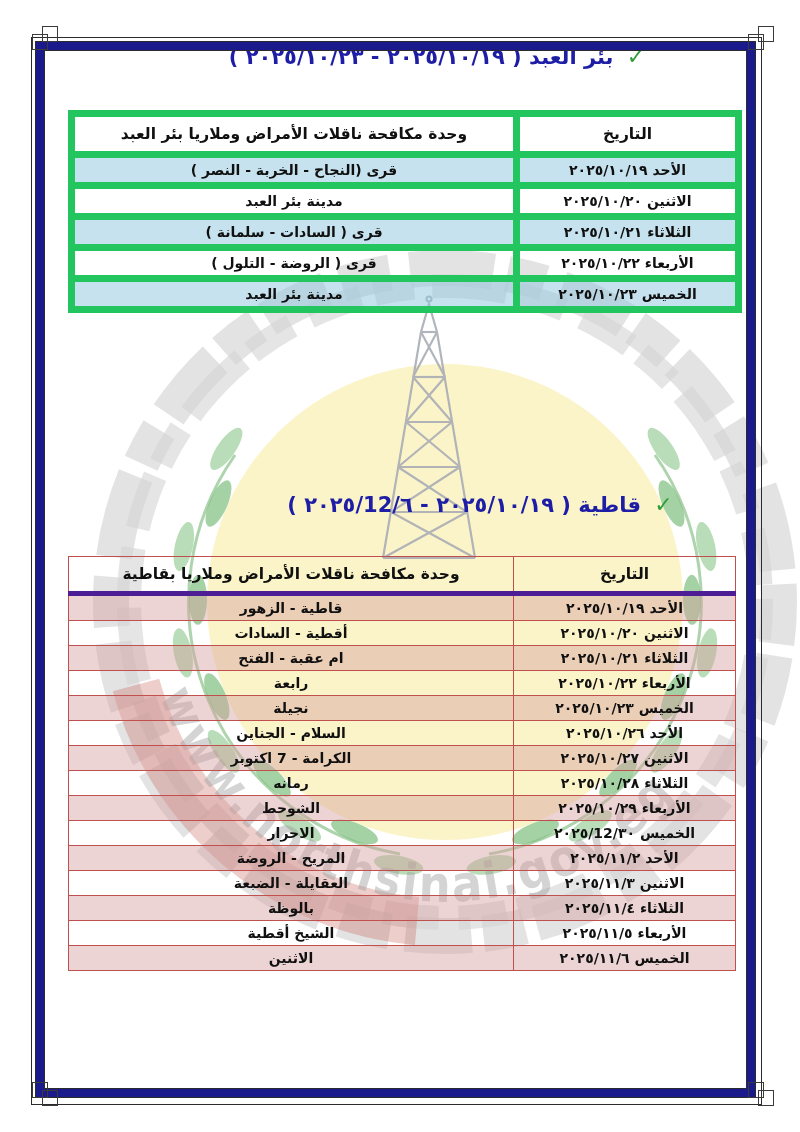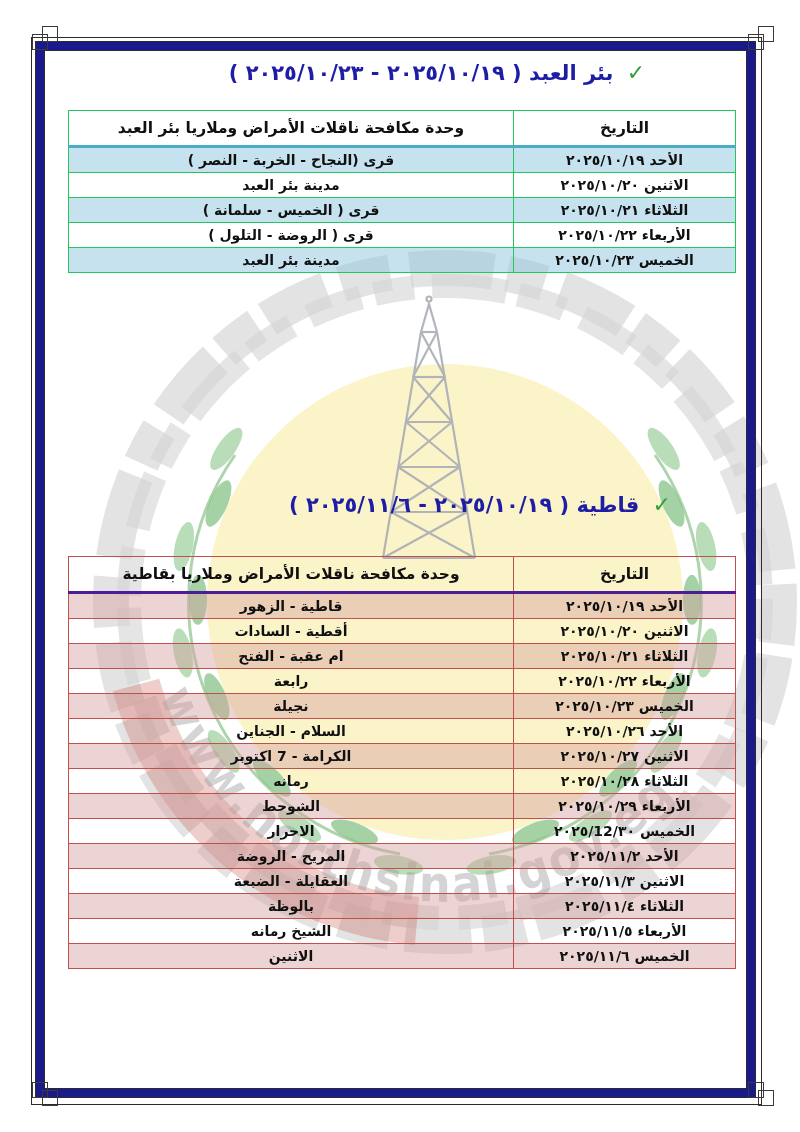--- a/index.html
+++ b/index.html
@@ -22,37 +22,37 @@
     background:transparent;z-index:3;pointer-events:none;
   }
   
   .watermark{position:absolute;left:0;top:0;z-index:0;pointer-events:none;}
   
   .title{
     position:absolute;left:0;width:800px;text-align:center;direction:rtl;
     font-size:21px;font-weight:bold;color:#1d1da6;z-index:1;letter-spacing:.5px;
   }
   .title .shift{display:inline-block;}
-  .t1{top:60px}.t1 .shift{transform:translateX(37px)}
+  .t1{top:44px}.t1 .shift{transform:translateX(37px)}
   .t2{top:492px}.t2 .shift{transform:translateX(80px)}
   .check{color:#2e9d3a;font-size:22px;margin-left:6px;}
   
   .sched{
     position:absolute;left:68px;width:667px;border-collapse:collapse;table-layout:fixed;
     direction:rtl;font-weight:bold;color:#101010;z-index:1;
   }
   .sched th{height:34px;font-size:15.5px;padding:0 6px;text-align:center;}
   .sched td{height:24px;font-size:14px;padding:0 12px;text-align:center;}
   .t-blue{top:110px}
-  .t-blue th,.t-blue td{border:1px solid #22c55e;}
+  .t-blue th,.t-blue td{border:7px solid #22c55e;}
   .t-blue thead th{border-bottom:3px solid #4bacc6;}
   .t-blue tr.band{background:rgba(140,198,222,.5);}
   .t-red{top:556px}
   .t-red th,.t-red td{border:1px solid #c0504d;}
-  .t-red thead th{border-bottom:3px solid #4c1d95;}
+  .t-red thead th{border-bottom:5px solid #4c1d95;}
   .t-red tr.band{background:rgba(216,160,160,.45);}
 </style>
 </head>
 <body>
 
 <svg class="watermark" width="800" height="1132" viewBox="0 0 800 1132">
 
   <circle cx="445" cy="602" r="334" fill="none" stroke="#d9d9d9" stroke-width="36" stroke-dasharray="42 12 66 16 50 20 84 14 38 18 72 12" opacity="0.75"></circle>
   <circle cx="445" cy="602" r="316" fill="none" stroke="#d4d4d4" stroke-width="24" stroke-dasharray="55 14 40 18 75 12 48 20" transform="rotate(40 445 602)" opacity="0.6"></circle>
 
@@ -151,37 +151,37 @@
     <tr class="band">
       <td>الأحد ٢٠٢٥/١٠/١٩</td>
       <td>قرى (النجاح - الخربة - النصر )</td>
     </tr>
     <tr>
       <td>الاثنين ٢٠٢٥/١٠/٢٠</td>
       <td>مدينة بئر العبد</td>
     </tr>
     <tr class="band">
       <td>الثلاثاء ٢٠٢٥/١٠/٢١</td>
-      <td>قرى ( الخميس - سلمانة )</td>
+      <td>قرى ( السادات - سلمانة )</td>
     </tr>
     <tr>
       <td>الأربعاء ٢٠٢٥/١٠/٢٢</td>
       <td>قرى ( الروضة - التلول )</td>
     </tr>
     <tr class="band">
       <td>الخميس ٢٠٢٥/١٠/٢٣</td>
       <td>مدينة بئر العبد</td>
     </tr>
   </tbody>
 </table>
 
 <div class="title t2">
   <span class="shift">
     <span class="check">✓</span>
-    <span>قاطية ( ٢٠٢٥/١٠/١٩ - ٢٠٢٥/١١/٦ )</span>
+    <span>قاطية ( ٢٠٢٥/١٠/١٩ - ٢٠٢٥/12/٦ )</span>
   </span>
 </div>
 
 <table class="sched t-red">
   <colgroup>
       <col style="width:222px">
       <col style="width:445px">
     </colgroup>
   <thead>
     <tr>
@@ -237,20 +237,20 @@
     <tr>
       <td>الاثنين ٢٠٢٥/١١/٣</td>
       <td>العقايلة - الضبعة</td>
     </tr>
     <tr class="band">
       <td>الثلاثاء ٢٠٢٥/١١/٤</td>
       <td>بالوظة</td>
     </tr>
     <tr>
       <td>الأربعاء ٢٠٢٥/١١/٥</td>
-      <td>الشيخ رمانه</td>
+      <td>الشيخ أقطية</td>
     </tr>
     <tr class="band">
       <td>الخميس ٢٠٢٥/١١/٦</td>
       <td>الاثنين</td>
     </tr>
   </tbody>
 </table>
 
 </body></html>

